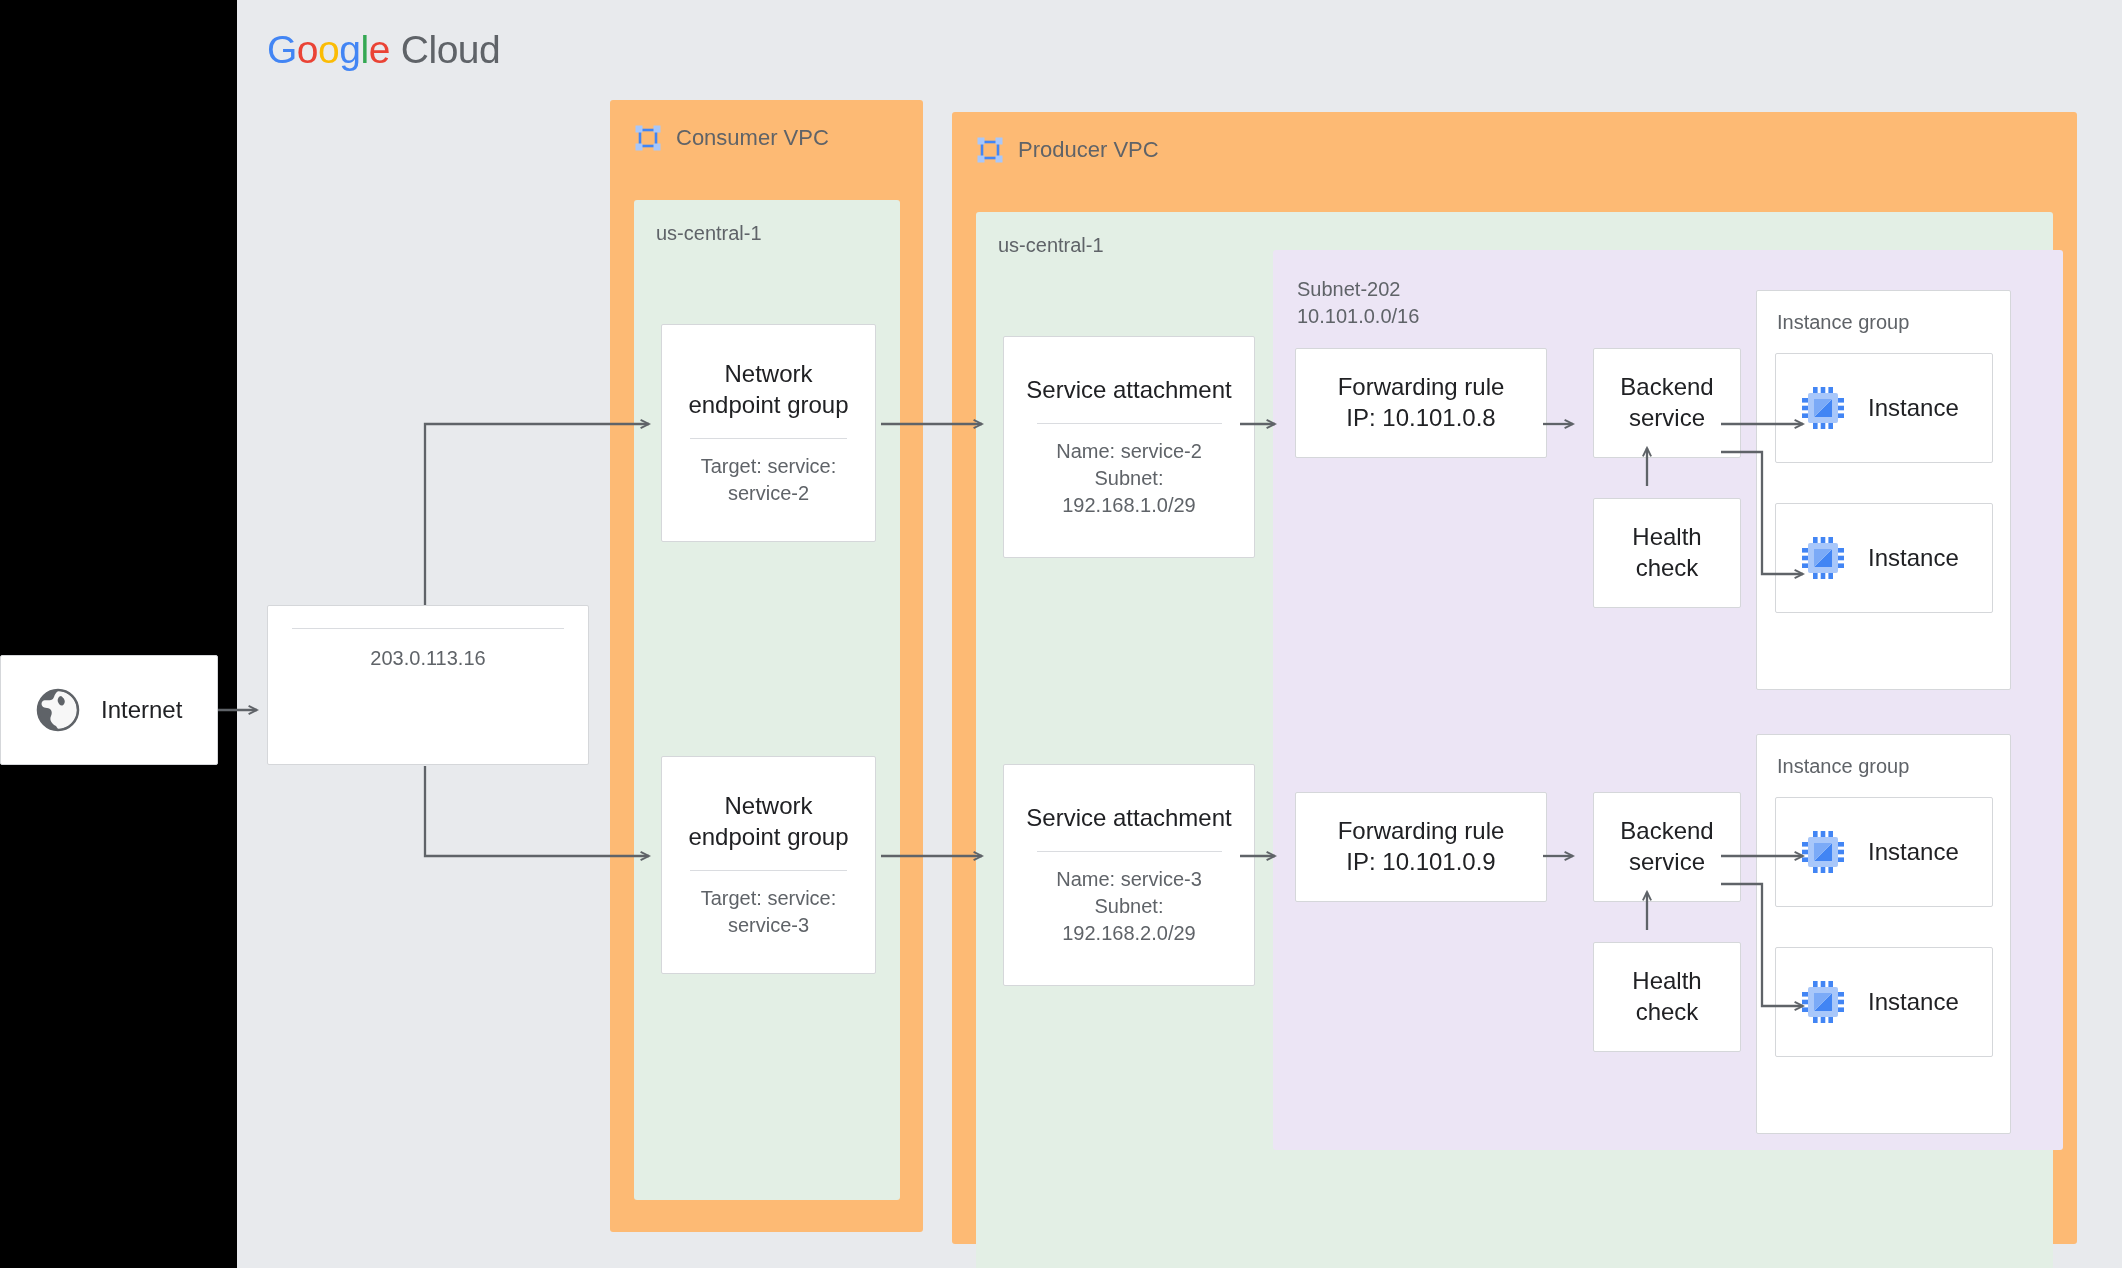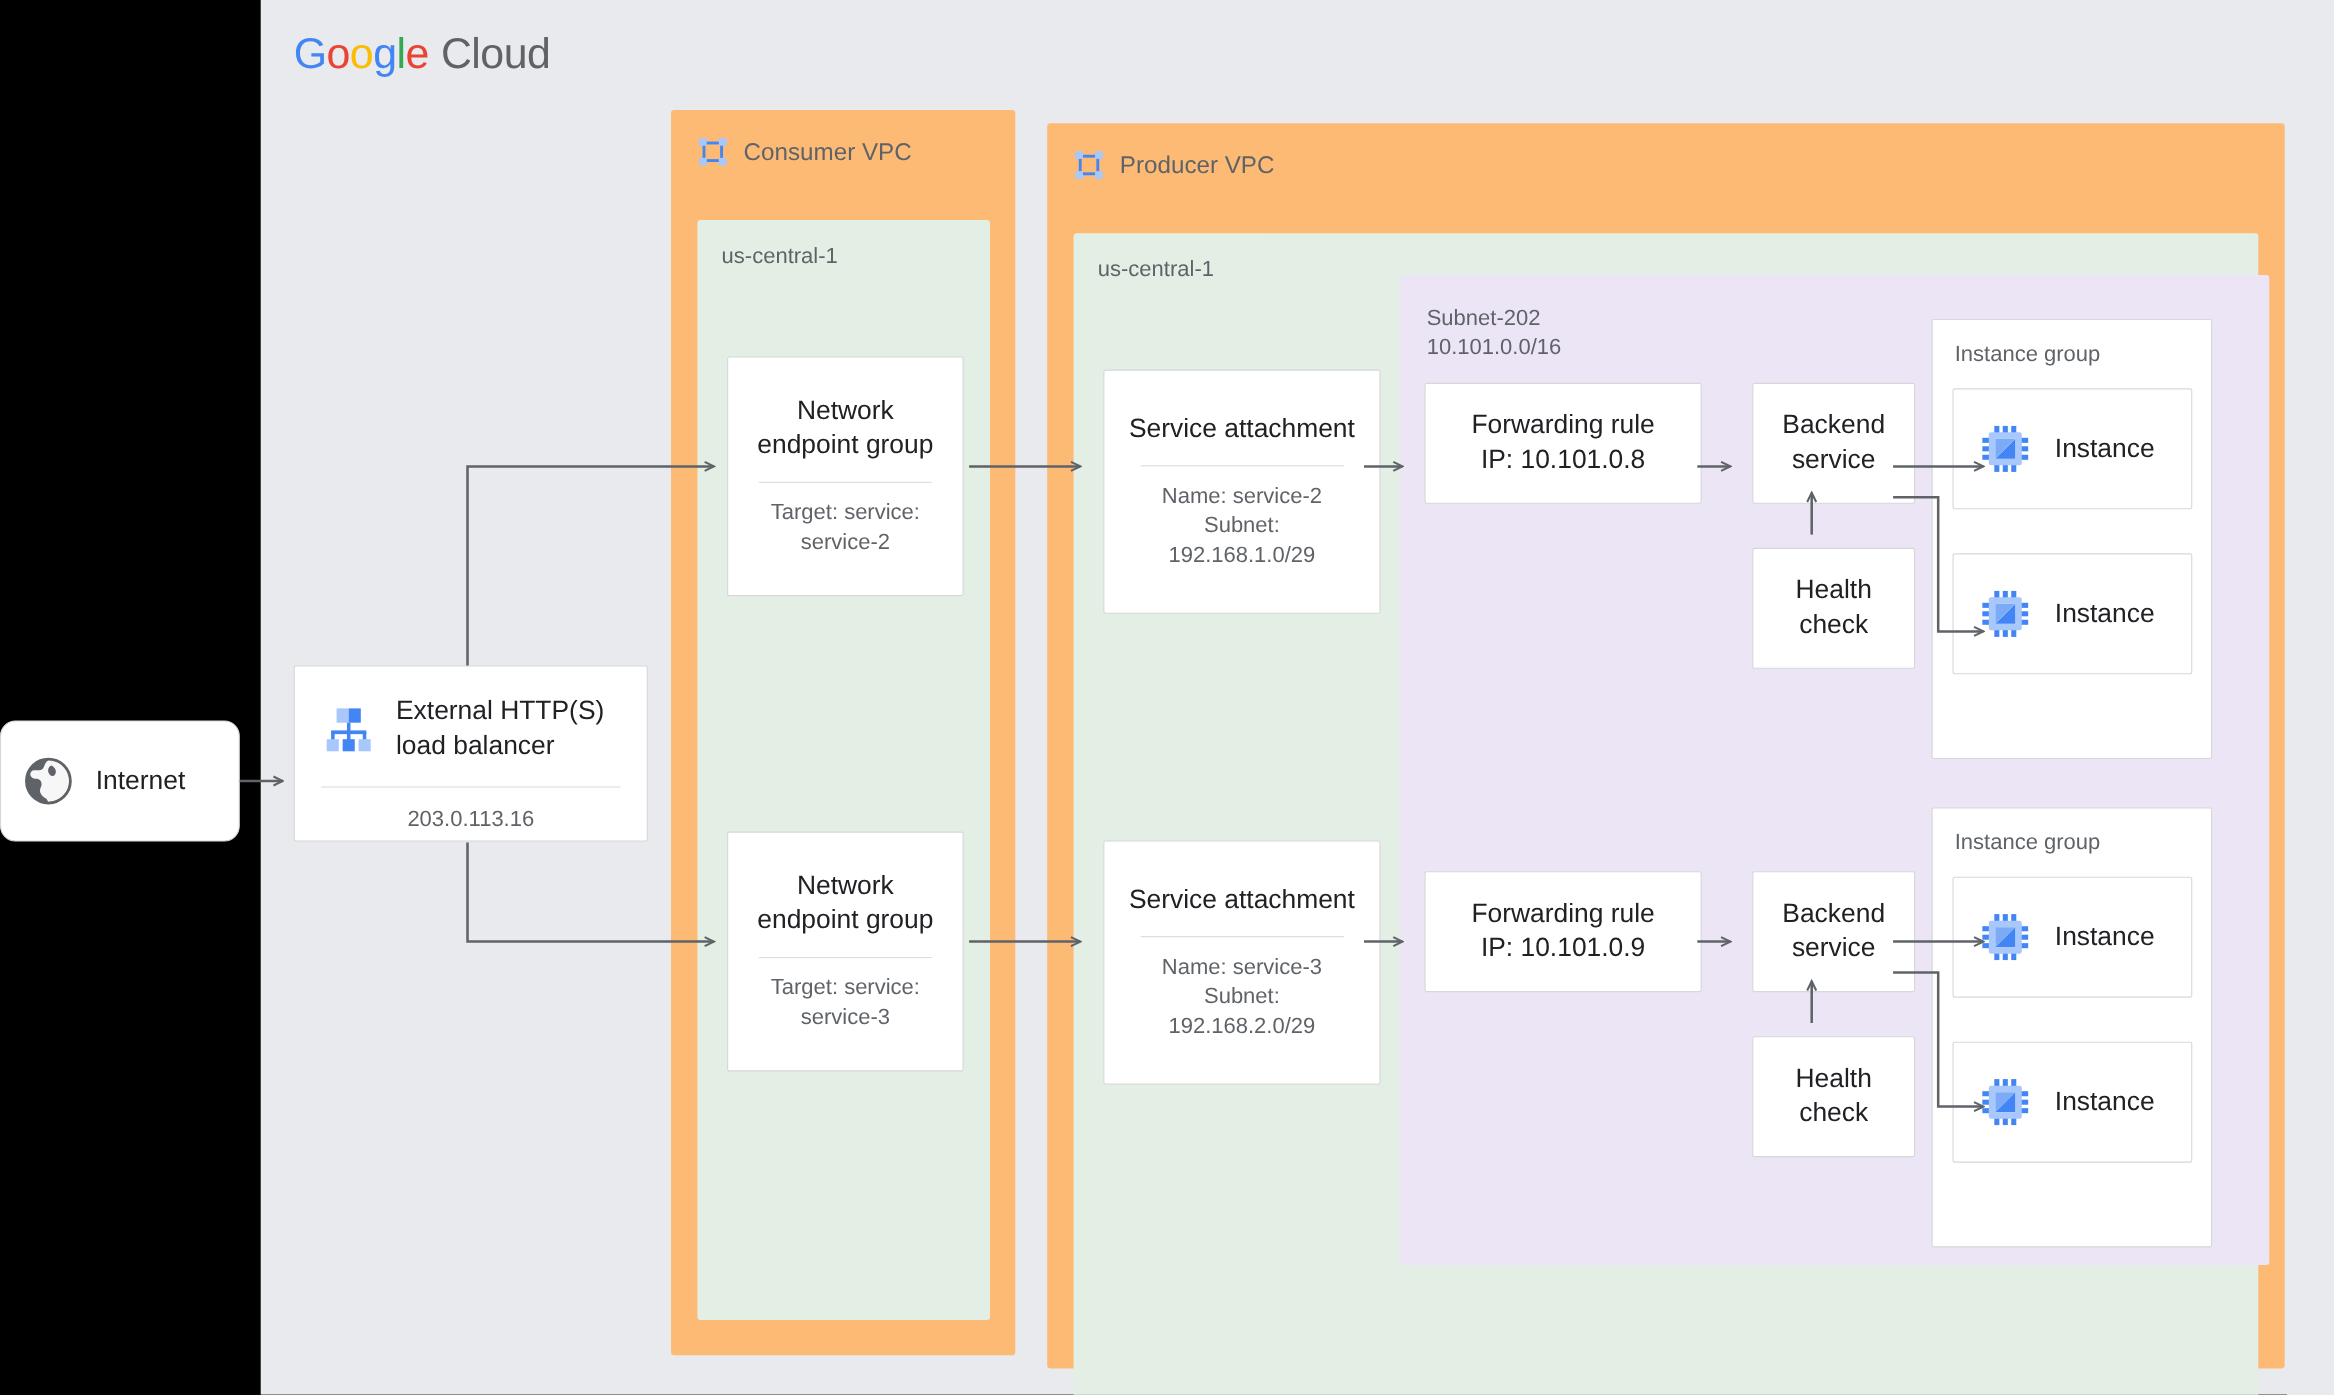--- a/index.html
+++ b/index.html
@@ -78,22 +78,22 @@
     border-radius:2px;
     padding-left:48px;
   }
   .group-label {
     position:absolute; left:20px; top:20px;
     font-size:20px; color:#5f6368; white-space:nowrap;
   }
 
   .internet-box {
     position:absolute; background:#fff; border:1px solid #d5d7da;
-    display:flex; align-items:center; gap:20px; padding-left:20px;
-    border-radius:14px;
+    display:flex; align-items:center; gap:20px; padding-left:34px;
+    border-radius:2px;
   }
   .internet-box .lbl { font-size:24px; color:#202124; }
 
   .lb-card {
     position:absolute; background:#fff; border:1px solid #d5d7da;
     border-radius:2px; z-index:5;
   }
   .lb-top { display:flex; align-items:center; gap:20px; padding:26px 22px 0 26px; }
   .lb-name { font-size:24px; color:#202124; line-height:1.28; }
   .lb-div { width:calc(100% - 48px); height:1px; background:#dadce0; margin:22px auto 0 auto; }
@@ -347,40 +347,20 @@
                 <path d="M12 30 L12 12 L30 12 Z" fill="#7baaf7"></path>
               </svg>
             </span>
             <span class="lbl">Instance</span>
           </div>
         </div>
       </div>
     </div>
 
     <div class="lb-card" style="left:30px; top:605px; width:322px; height:160px;">
-      <div class="lb-top">
-        <span>
-          <svg class="ic" width="46" height="46" viewBox="0 0 46 46">
-            <rect x="12" y="4" width="11" height="13" fill="#a8c7fa"></rect>
-            <rect x="23" y="4" width="11" height="13" fill="#4285F4"></rect>
-            <rect x="21.4" y="17" width="3.2" height="9" fill="#4285F4"></rect>
-            <rect x="7" y="24" width="32" height="3.4" fill="#4285F4"></rect>
-            <rect x="7" y="26" width="3.2" height="7" fill="#4285F4"></rect>
-            <rect x="21.4" y="26" width="3.2" height="7" fill="#4285F4"></rect>
-            <rect x="35.8" y="26" width="3.2" height="7" fill="#4285F4"></rect>
-            <rect x="3" y="32" width="11" height="11" fill="#a8c7fa"></rect>
-            <rect x="17.5" y="32" width="11" height="11" fill="#4285F4"></rect>
-            <rect x="32" y="32" width="11" height="11" fill="#a8c7fa"></rect>
-          </svg>
-        </span>
-        <span class="lb-name">
-          <span>External HTTP(S)</span><br>
-          <span>load balancer</span>
-        </span>
-      </div>
       <div class="lb-div"></div>
       <div class="lb-ip">203.0.113.16</div>
     </div>
   </div>
 
   <div class="internet-box" style="left:0px; top:655px; width:218px; height:110px;">
     <span>
       <svg class="ic" width="46" height="46" viewBox="0 0 46 46">
         <circle cx="23" cy="23" r="20" fill="#5f6368"></circle>
         <path d="M23 4 C18 8 20 12 16 13 C12 14 9 12 7 15 C5.5 18 8 21 12 21 C16 21 18 25 16 29 C14 33 17 37 21 39 L23 42 C34 42 42 33 42 23 C42 13 34 4 23 4 Z

